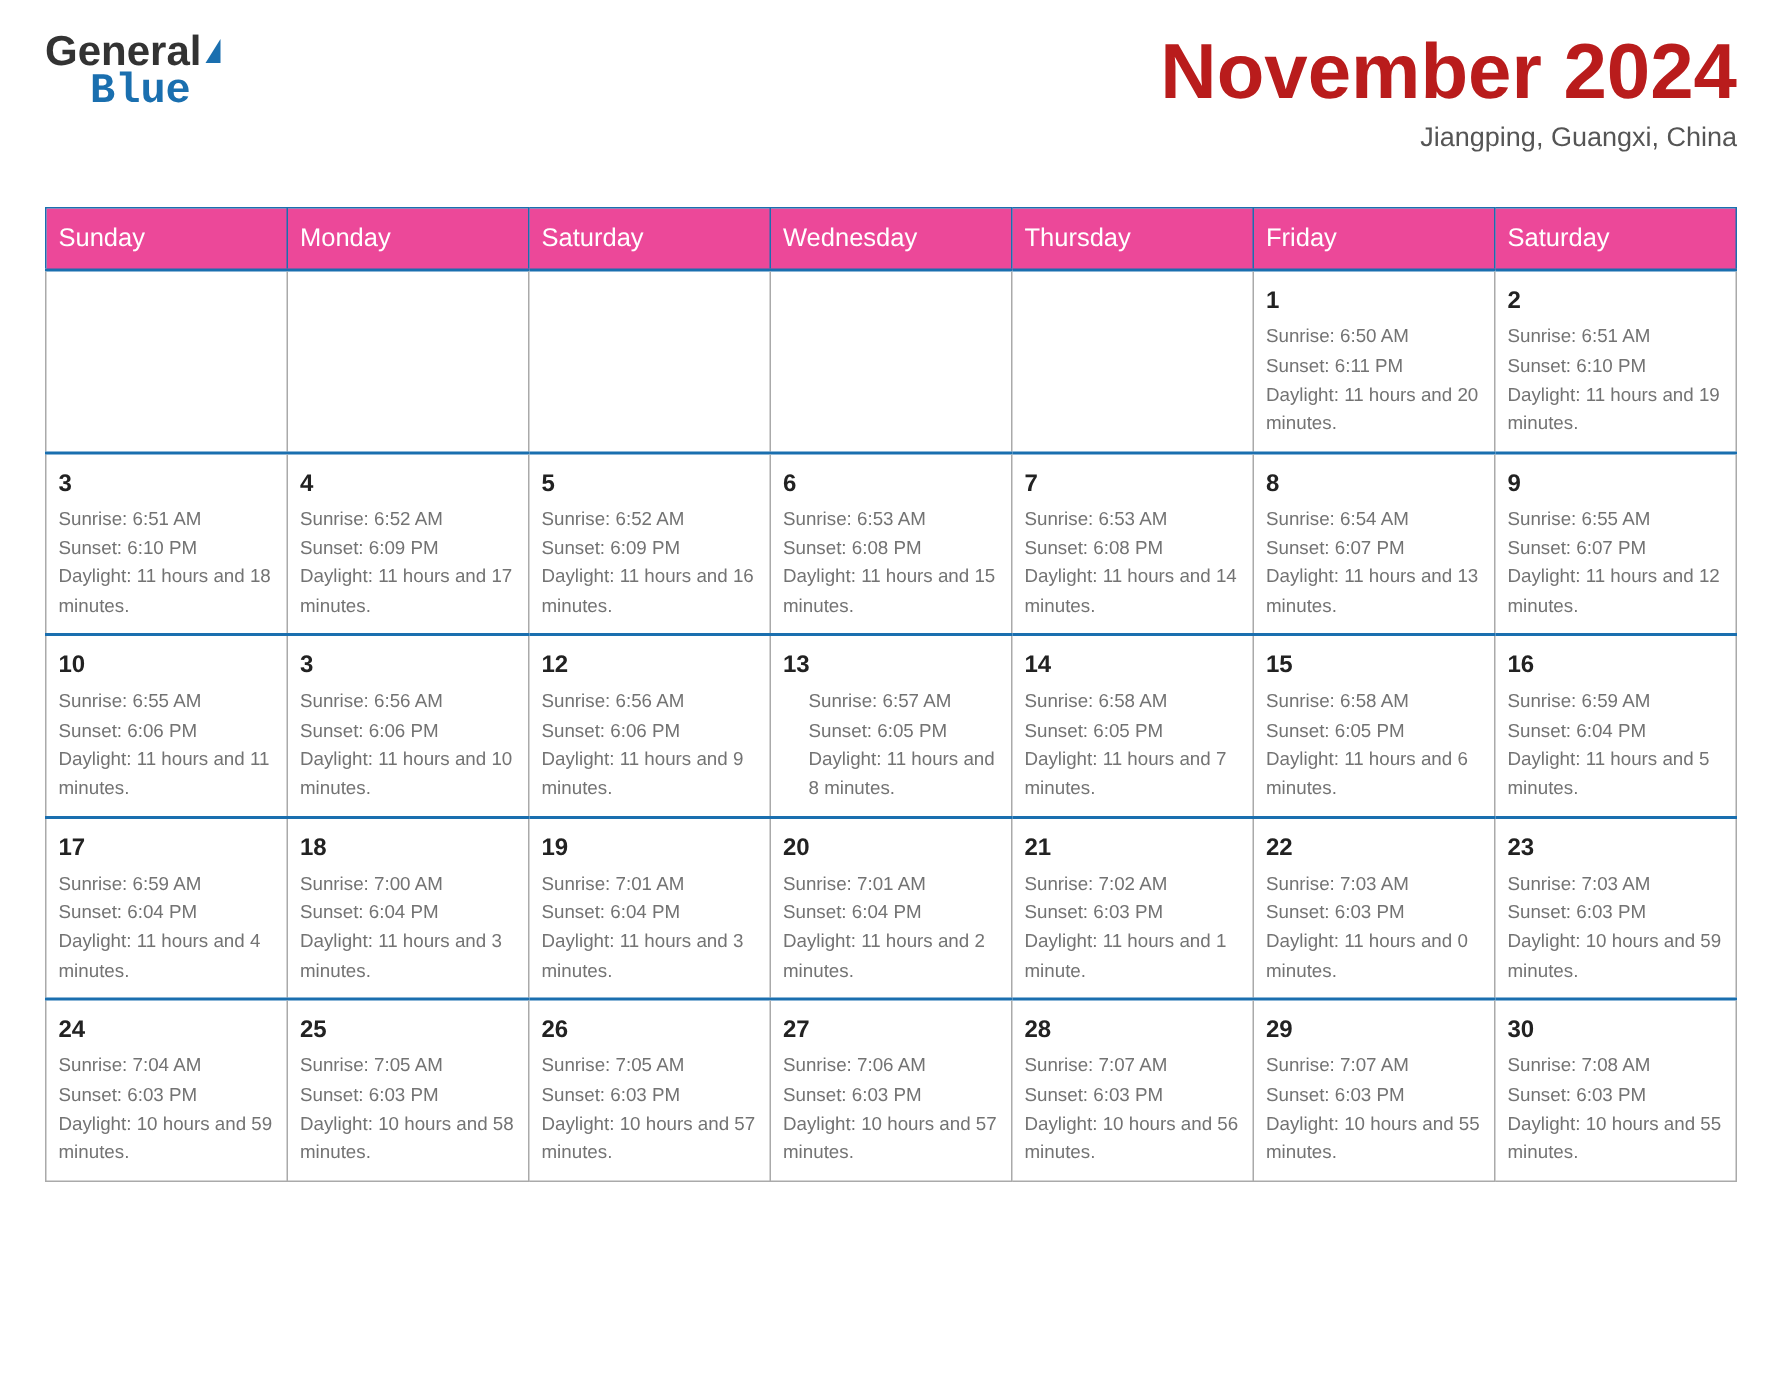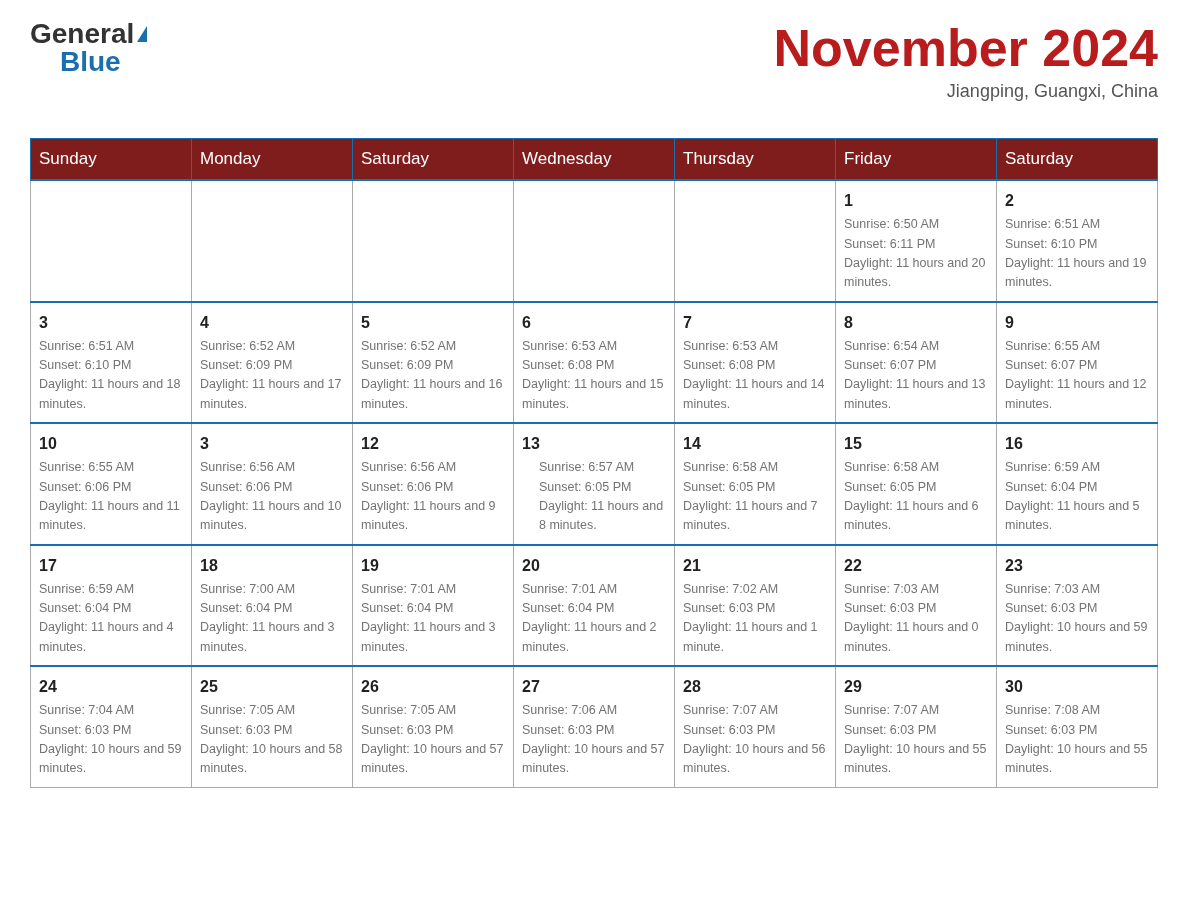--- a/index.html
+++ b/index.html
@@ -56,21 +56,21 @@
       font-size: 18px;
       color: #555;
       margin-top: 4px;
     }
     .calendar {
       width: 100%;
       border-collapse: collapse;
       border: 1px solid #999;
     }
     .calendar th {
-      background-color: #7f1d1d;
+      background-color: #ec4899;
       color: #fff;
       font-size: 17px;
       font-weight: normal;
       padding: 10px 8px;
       text-align: left;
       border: 1px solid #1a6faf;
     }
     .calendar td {
       vertical-align: top;
       padding: 8px 8px;
@@ -102,21 +102,21 @@
   </style>
 </head>
 <body>
 
 <div class="header">
   <div class="logo">
     <div style="display:flex;align-items:center;">
       <span class="logo-general">General</span>
       <span class="logo-triangle"></span>
     </div>
-    <div style="display:flex;align-items:center;">
+    <div style="display:flex;align-items:center;font-family:Liberation Mono, monospace;">
       <span style="display:inline-block;width:30px;"></span>
       <span class="logo-blue">Blue</span>
     </div>
   </div>
   <div class="title-block">
     <div class="month-title">November 2024</div>
     <div class="location">Jiangping, Guangxi, China</div>
   </div>
 </div>
 

